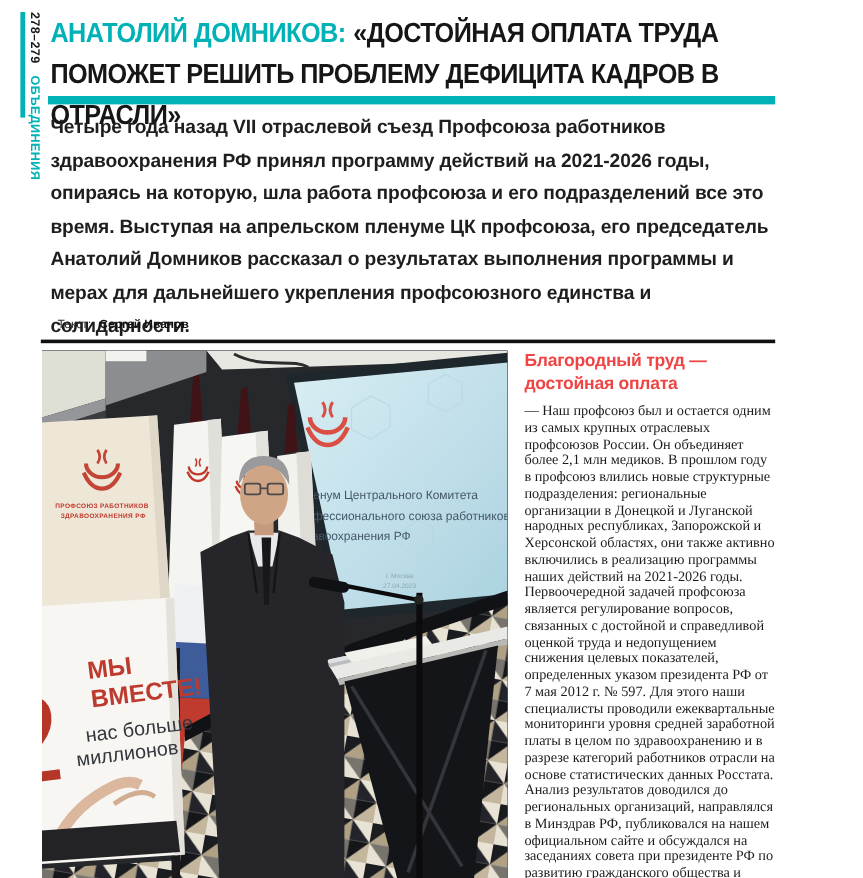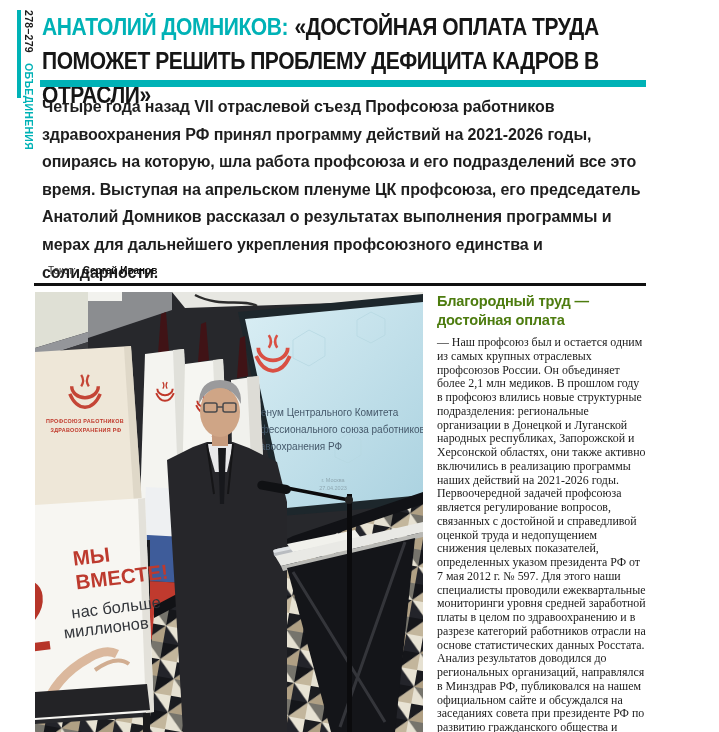--- a/index.html
+++ b/index.html
@@ -29,21 +29,21 @@
   .byline .author{font-weight:bold;margin-left:4px;color:#111;}
 
   .rule{position:absolute;left:34px;top:283px;width:612px;height:2.5px;background:#101010;}
 
   
   .photo{position:absolute;left:35px;top:292px;width:388px;height:440px;background:#27282c;}
 
   
   .article{position:absolute;left:437px;top:292px;width:209px;}
   .article h2{margin:0 0 7px 0;font-size:14.6px;line-height:18.5px;font-weight:bold;
-              letter-spacing:-.2px;color:#4d7c0f;font-family:"Liberation Sans",sans-serif;}
+              letter-spacing:-.2px;color:#ef4444;font-family:"Liberation Sans",sans-serif;}
   .article p{margin:0;font-family:"Liberation Serif",serif;font-size:11.9px;
              line-height:13.75px;color:#1b1b1b;}
 </style>
 </head>
 <body>
 
 <div class="page">
 
   <div class="sb-line"></div>
   <div class="sb-text">

